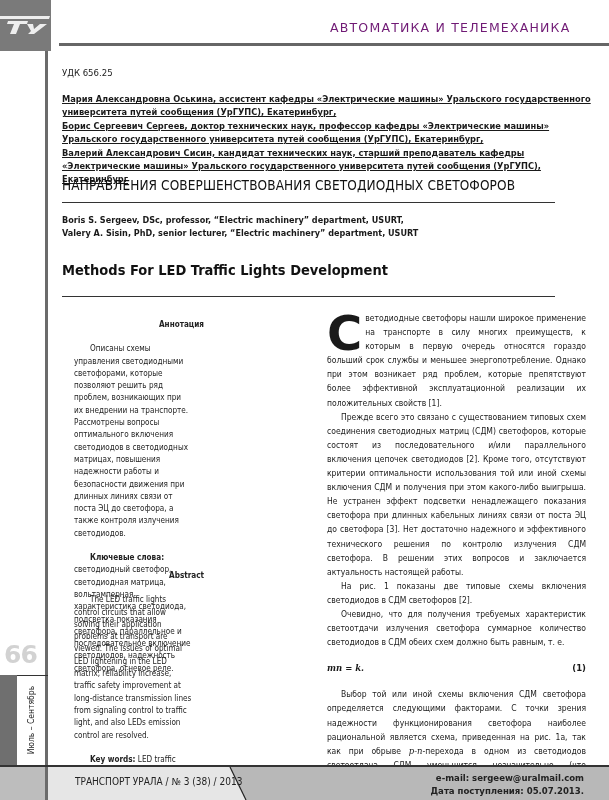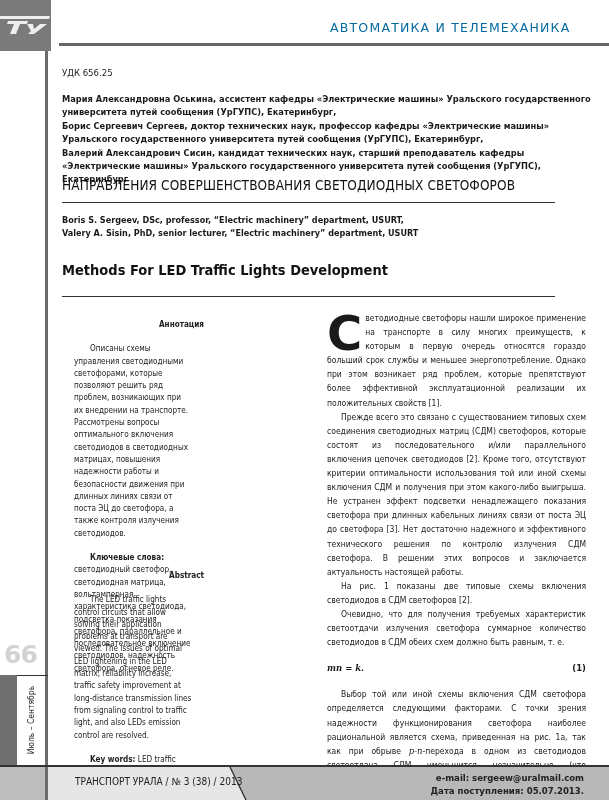--- a/index.html
+++ b/index.html
@@ -3,21 +3,21 @@
 <meta charset="utf-8">
 <style>
   html, body { margin:0; padding:0; }
   body { width:609px; height:800px; position:relative; background:#fff; overflow:hidden;
          font-family:"DejaVu Sans Condensed","DejaVu Sans", sans-serif; color:#1a1a1a; }
   .abs { position:absolute; }
   
   #logo-box { left:0; top:0; width:51px; height:51px; background:#7a7a7a; }
   #logo-box svg { position:absolute; left:0; top:14px; }
   #section-title { left:330px; top:20px; font-family:"DejaVu Sans", sans-serif; font-size:12.5px;
-                   letter-spacing:1.2px; color:#0369a1; }
+                   letter-spacing:1.2px; color:#701a75; }
   #header-rule { left:59px; top:43px; width:550px; height:3px; background:#666; }
   
   #margin-line { left:45px; top:51px; width:3px; height:749px; background:#6b6b6b; }
   #page-number { left:4px; top:640px; font-family:"DejaVu Sans", sans-serif; font-weight:bold;
                  font-size:25px; color:#d2d2d2; letter-spacing:-1px; }
   #month-box-dark { left:0; top:675px; width:17px; height:90px; background:#6f6f6f; }
   #month-box-light { left:17px; top:675px; width:28px; height:90px; background:#fff; border-top:1px solid #333; }
   #month-line { left:0; top:675px; width:48px; height:1px; background:#333; }
   #month-label { left:31px; top:720px; transform:translate(-50%,-50%) rotate(-90deg); white-space:nowrap;
                  font-size:8.5px; color:#222; }
@@ -26,21 +26,21 @@
   #footer-rule { left:0; top:765px; width:609px; height:2px; background:#333; }
   #footer-light { left:48px; top:767px; width:561px; height:33px; background:#e6e6e6; }
   #footer-dark { left:230px; top:767px; width:379px; height:33px; background:#b8b8b8;
                  clip-path:polygon(0 0,100% 0,100% 100%,16px 100%); }
   #footer-slash { left:228px; top:767px; width:20px; height:33px; }
   #journal { left:75px; top:776px; font-size:10px; color:#222; }
   #email { right:25px; top:772px; font-size:9.5px; font-weight:bold; color:#222; text-align:right; }
   #received { right:25px; top:785px; font-size:9.5px; font-weight:bold; color:#222; text-align:left; }
   
   #udk { left:62px; top:67px; font-size:9.5px; color:#222; }
-  #authors-ru { left:62px; top:92px; width:538px; font-size:9.2px; font-weight:bold; line-height:13.4px; color:#1a1a1a; }
+  #authors-ru { left:62px; top:92px; width:538px; font-size:9.2px; font-weight:bold; line-height:13.4px; color:#1a1a1a;text-decoration:underline; }
   #title-ru { left:62px; top:177px; font-size:13.5px; font-weight:normal; letter-spacing:0.1px; color:#111; }
   #rule-1 { left:62px; top:202px; width:493px; height:1px; background:#333; }
   #authors-en { left:62px; top:214px; width:400px; font-size:9px; font-weight:bold; line-height:12.5px; color:#1a1a1a; }
   #title-en { left:62px; top:262px; font-size:14.5px; font-weight:bold; color:#111; }
   #rule-2 { left:62px; top:296px; width:493px; height:1px; background:#333; }
   .abs-col { left:62px; width:142px; font-size:8.1px; line-height:12.3px; color:#222; }
   .abs-col p { margin:12px; text-indent:16px; }
   .abs-col .h { font-weight:bold; text-indent:16px; display:block;text-align:right; }
   #annot { top:318px; }
   #abstract { top:569px; }

